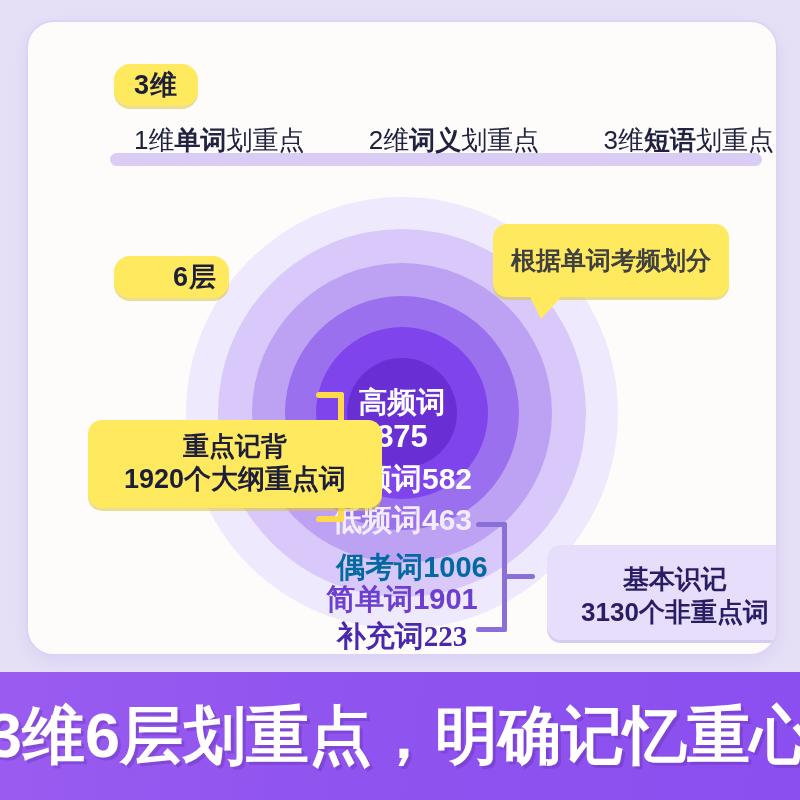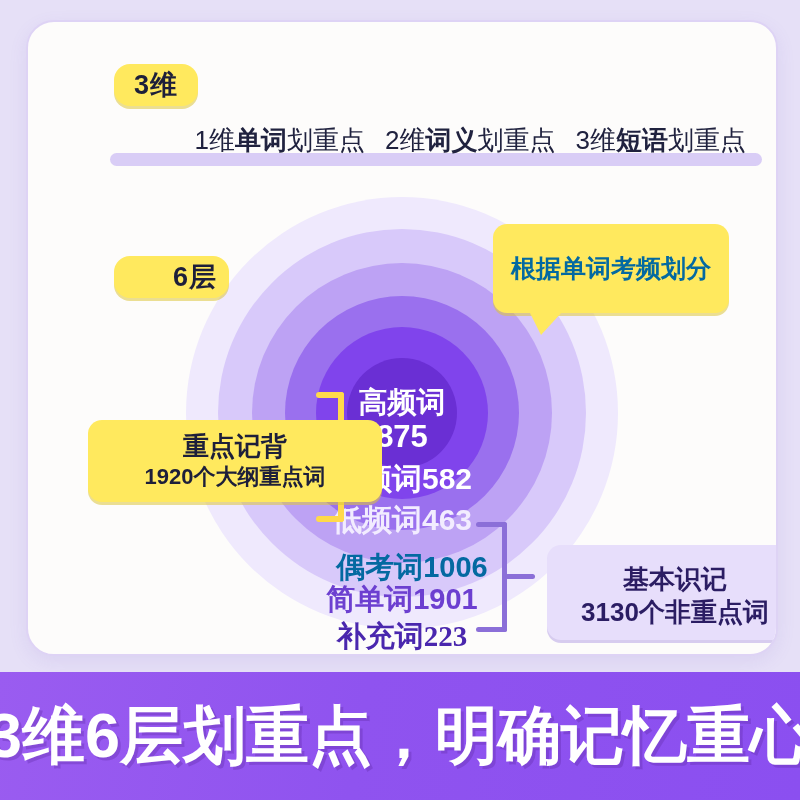--- a/index.html
+++ b/index.html
@@ -36,22 +36,22 @@
     font-weight:bold;
     letter-spacing:1px;
     display:flex;align-items:center;justify-content:center;
     box-shadow:0 3px 0 rgba(221,196,60,.55);
   }
   #pill-3d{left:86px;top:42px;width:84px;height:42px;font-size:27px;}
   #pill-6l{left:86px;top:234px;width:68px;height:42px;font-size:27px;padding-left:47px;}
 
   
   .sub-row{
-    position:absolute;left:68px;top:98px;width:660px;height:40px;
-    display:flex;align-items:center;justify-content:flex-end;
+    position:absolute;left:96px;top:98px;width:660px;height:40px;
+    display:flex;align-items:center;justify-content:space-between;
     font-size:26px;color:#20223f;white-space:nowrap;
   }
   .sub-row .seg{margin:0 10px;}
   .sub-row b{font-weight:bold;}
   .sub-underline{
     position:absolute;left:82px;top:131px;width:652px;height:13px;
     background:#d9cdf6;border-radius:7px;
   }
 
   
@@ -71,41 +71,41 @@
   .rl-2{top:437px;font-size:30px;color:#ffffff;}
   .rl-3{top:478px;font-size:30px;color:#f2ecff;}
   .rl-4{top:526px;font-size:29px;color:#0369a1;padding-left:10px;}
   .rl-5{top:558px;font-size:29px;color:#6c3fd0;}
   .rl-6{top:595px;font-size:29px;color:#4a27ae;font-family:Liberation Serif, serif;}
 
   
   .bubble{
     position:absolute;left:465px;top:202px;
     background:#ffe95e;border-radius:14px;
-    padding:28px 18px;
-    font-size:25px;font-weight:bold;color:#0369a1;white-space:nowrap;
+    padding:20px 18px;
+    font-size:25px;font-weight:bold;color:#404040;white-space:nowrap;
     box-shadow:0 3px 0 rgba(221,196,60,.55);
   }
   .bubble .tail{
     position:absolute;left:36px;bottom:-22px;width:0;height:0;
     border-left:12px solid transparent;
     border-right:22px solid transparent;
     border-top:24px solid #ffe95e;
   }
 
   
   .ybox{
     position:absolute;left:60px;top:398px;width:254px;
     background:#ffe95e;border-radius:14px;
     padding:10px 20px 12px;
     text-align:center;color:#1d1f3a;font-weight:bold;
     box-shadow:0 3px 0 rgba(221,196,60,.55);
   }
   .ybox .l1{font-size:26px;line-height:1.25;}
-  .ybox .l2{font-size:22px;line-height:1.25;}
+  .ybox .l2{font-size:27px;line-height:1.25;}
 
   
   .pbox{
     position:absolute;left:519px;top:523px;width:240px;
     background:#e7defb;border-radius:14px;
     padding:10px 8px 12px;
     text-align:center;color:#2b1d63;font-weight:bold;
     box-shadow:0 3px 0 rgba(190,172,232,.6);
   }
   .pbox .l1{font-size:26px;line-height:1.25;margin-top:8px;}

